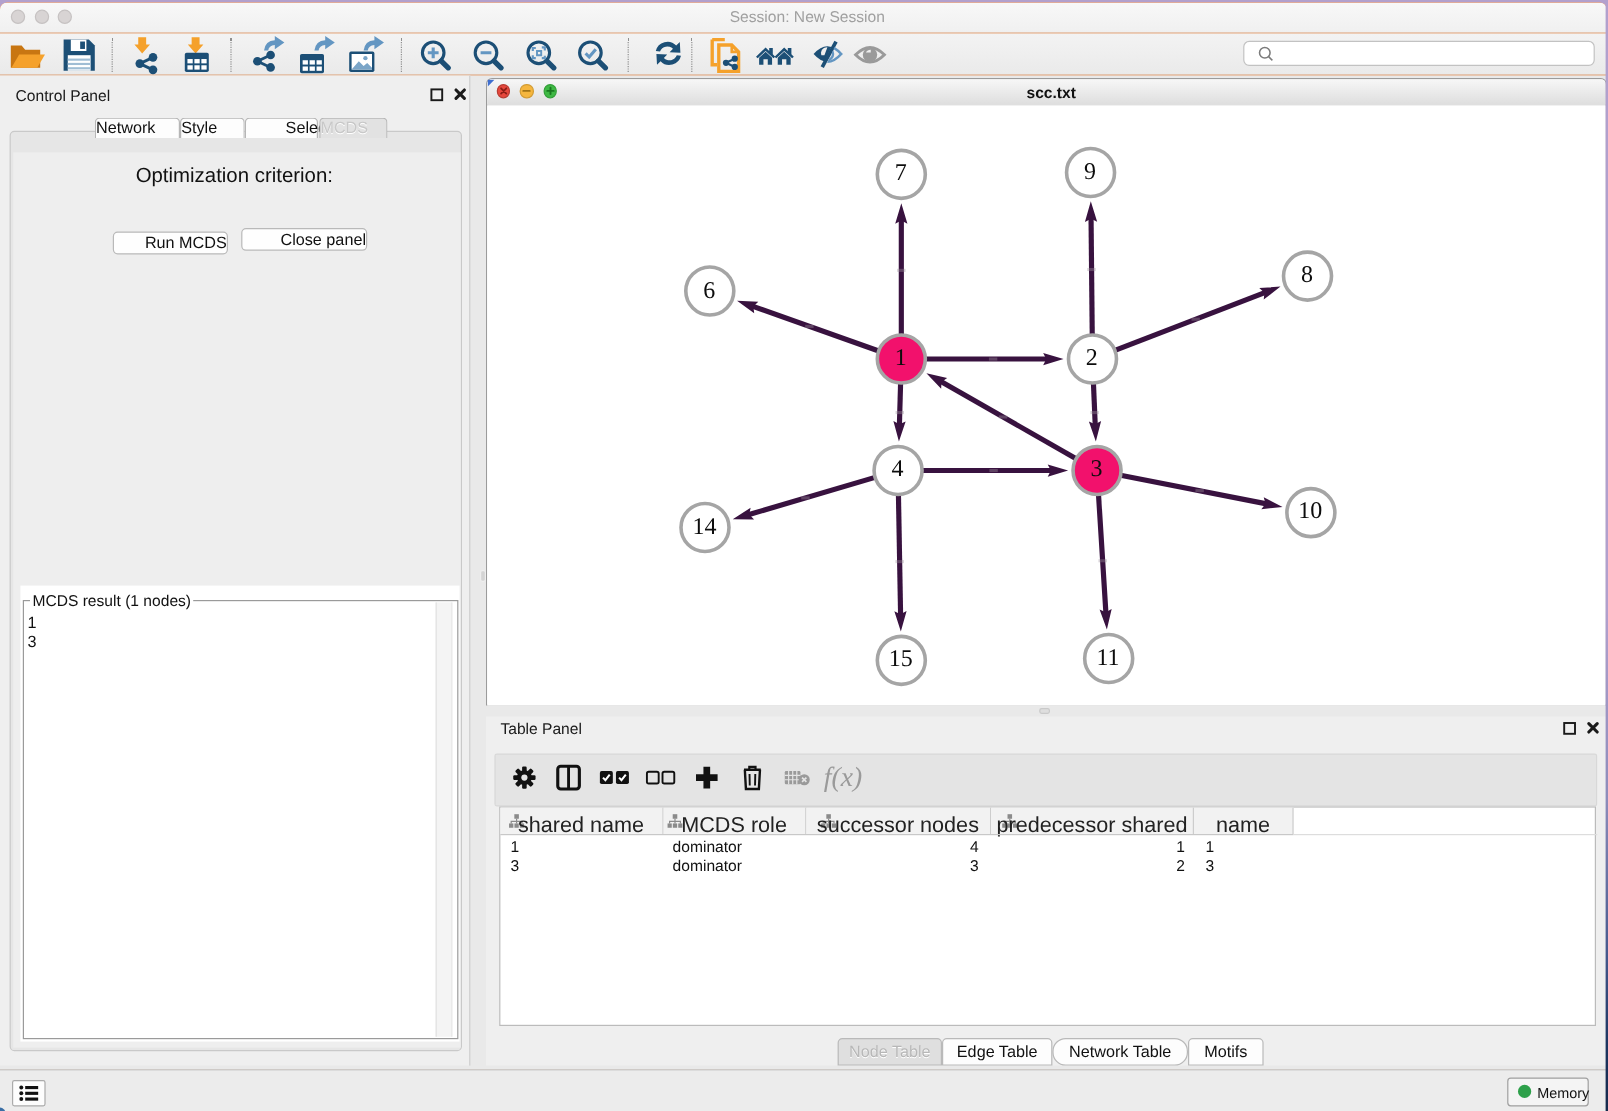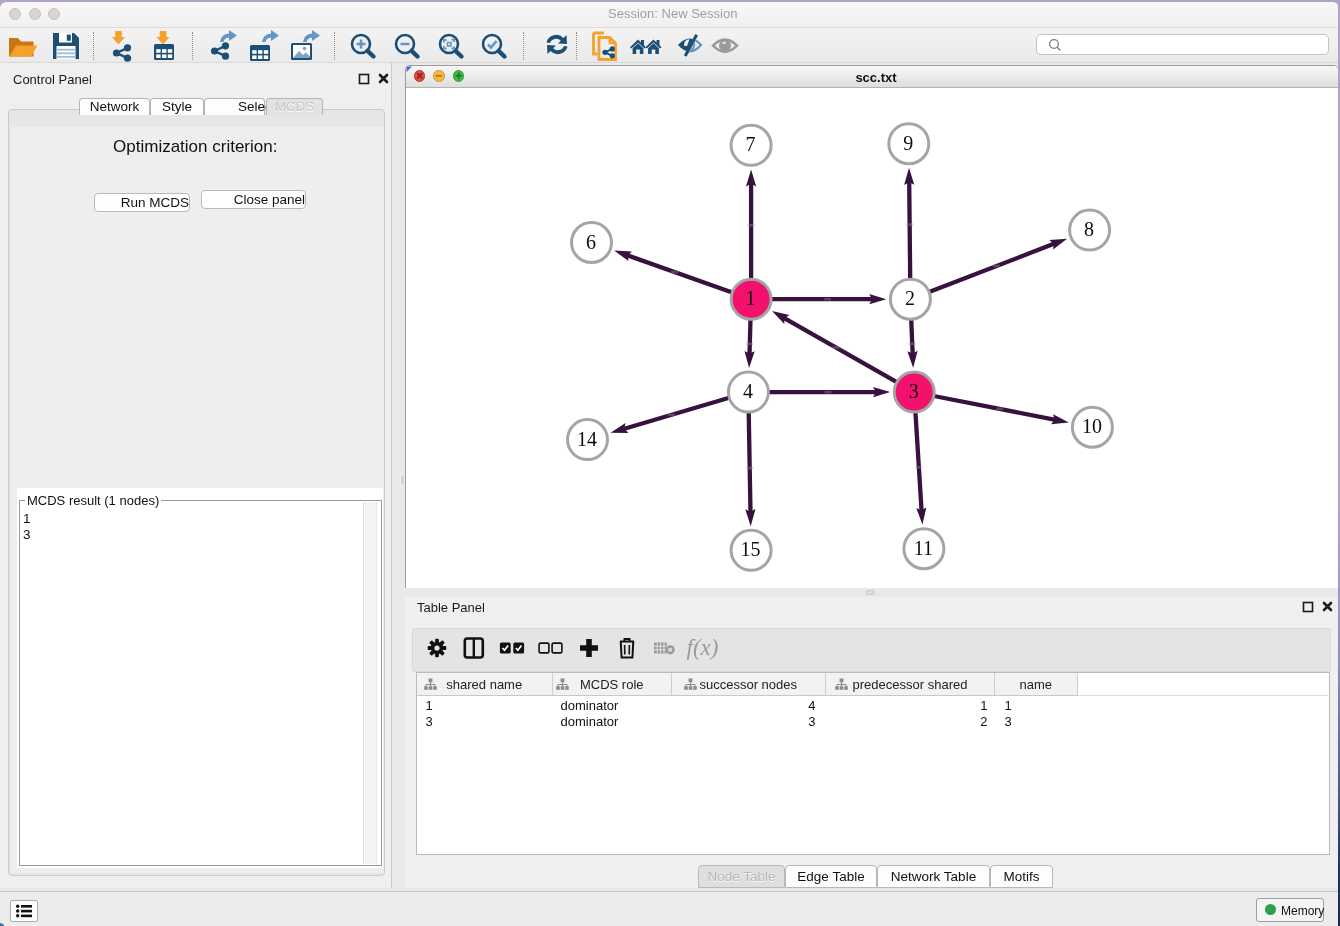--- a/index.html
+++ b/index.html
@@ -32,42 +32,42 @@
   #cpanel { position:absolute; left:0; top:0; width:391.5px; height:825px;
     background:#efefef; border-right:1px solid #cccccc; }
   .pane-title { font-size:13px; color:#1a1a1a; }
   
   #cp-content { position:absolute; left:8px; top:45.5px; width:377px; height:767px;
     background:#e6e6e6; border:1px solid #c9c9c9; border-radius:4px; }
   #cp-inner { position:absolute; left:2px; top:17px; width:373px; height:746px;
     background:#eeeeee; }
   .tab { position:absolute; top:34.5px; height:17.5px; background:#fdfdfd;
     border:1px solid #b6b6b6; border-bottom:none; border-radius:4px 4px 0 0;
-    font-size:13.5px; color:#111; text-align:center; line-height:16px; z-index:3; }
+    font-size:13.5px; color:#111; line-height:16px; z-index:3; }
   .tab.dis { background:#e2e2e2; color:#c8c8c8; text-shadow:0 1px 0 #ffffff; }
   .btn { position:absolute; background:#fefefe; border:1px solid #b9b9b9;
     border-radius:4px; font-size:13.5px; color:#111; text-align:right; }
   
   #netframe { position:absolute; left:404.5px; top:1.5px; width:934px; height:523px;
     border:1px solid #9b9b9b; border-radius:5px 5px 0 0; background:#fff; }
   #net-titlebar { position:absolute; left:0; top:0; width:100%; height:22px;
     background:linear-gradient(#f7f7f7,#dedede); border-bottom:1px solid #b3b3b3;
     border-radius:4px 4px 0 0; }
   #net-title { position:absolute; left:0; right:0; top:4px; text-align:center;
     font-size:13px; font-weight:700; color:#111; }
   .tl2 { position:absolute; top:4.5px; width:11.5px; height:11.5px; border-radius:50%; }
   
   #tpanel { position:absolute; left:404.5px; top:534px; width:934px; height:291px;
     background:#efefef; }
   #ttoolbar { position:absolute; left:7.5px; top:31px; width:919px; height:44px;
     background:#e4e4e4; border:1px solid #d8d8d8; border-radius:2px; }
   #tablebox { position:absolute; left:11px; top:75px; width:914.5px; height:183px;
     background:#ffffff; border:1px solid #bbbbbb; }
   .th { position:absolute; top:0; height:22px; background:#f2f2f2;
-    border-right:1px solid #cdcdcd; font-size:13px; color:#222; }
+    border-right:1px solid #cdcdcd; font-size:18px; color:#222; }
   .th .lbl { position:absolute; left:0; right:0; top:4px; text-align:center; }
   .trow { position:absolute; font-size:13px; color:#111; }
   .btab { position:absolute; top:268px; height:23px; background:#fdfdfd;
     border:1px solid #b9b9b9; border-radius:4px 4px 0 0; font-size:13.5px;
     color:#111; text-align:center; line-height:21px; }
   .btab.dis { background:#dfdfdf; color:#b7b7b7; text-shadow:0 1px 0 #fff; }
   
   #statusbar { position:absolute; left:0; top:889px; width:1338.5px; height:35px;
     background:#ececec; border-top:1px solid #c6c6c6; }
 </style>
@@ -458,21 +458,21 @@
         <div class="trow" style="left:557px;top:25px;width:14px;text-align:right;">1</div>
         <div class="trow" style="left:588px;top:25px;">1</div>
         <div class="trow" style="left:9px;top:41px;">3</div>
         <div class="trow" style="left:144px;top:41px;">dominator</div>
         <div class="trow" style="left:385px;top:41px;width:14px;text-align:right;">3</div>
         <div class="trow" style="left:557px;top:41px;width:14px;text-align:right;">2</div>
         <div class="trow" style="left:588px;top:41px;">3</div>
       </div>
       <div class="btab dis" style="left:293.5px;width:87px;">Node Table</div>
       <div class="btab" style="left:380.5px;width:92px;">Edge Table</div>
-      <div class="btab" style="left:472.5px;width:113px;">Network Table</div>
+      <div class="btab" style="left:472.5px;width:113px;border-radius:11px;">Network Table</div>
       <div class="btab" style="left:585.5px;width:63px;">Motifs</div>
     </div>
 
     <div style="position:absolute;left:866px;top:526.5px;width:9px;height:5px;background:#dedede;border:1px solid #c9c9c9;border-radius:2px;"></div>
   </div>
   <div id="statusbar">
     <div style="position:absolute;left:10px;top:8px;width:28px;height:22px;background:#fdfdfd;border:1px solid #ababab;border-radius:2px;">
       <svg width="16" height="14" viewBox="0 0 16 14" style="position:absolute;left:5px;top:3px;">
         <circle cx="1.7" cy="2.2" r="1.7" fill="#111"></circle>
           <rect x="5" y="1" width="11" height="2.6" fill="#111"></rect>

